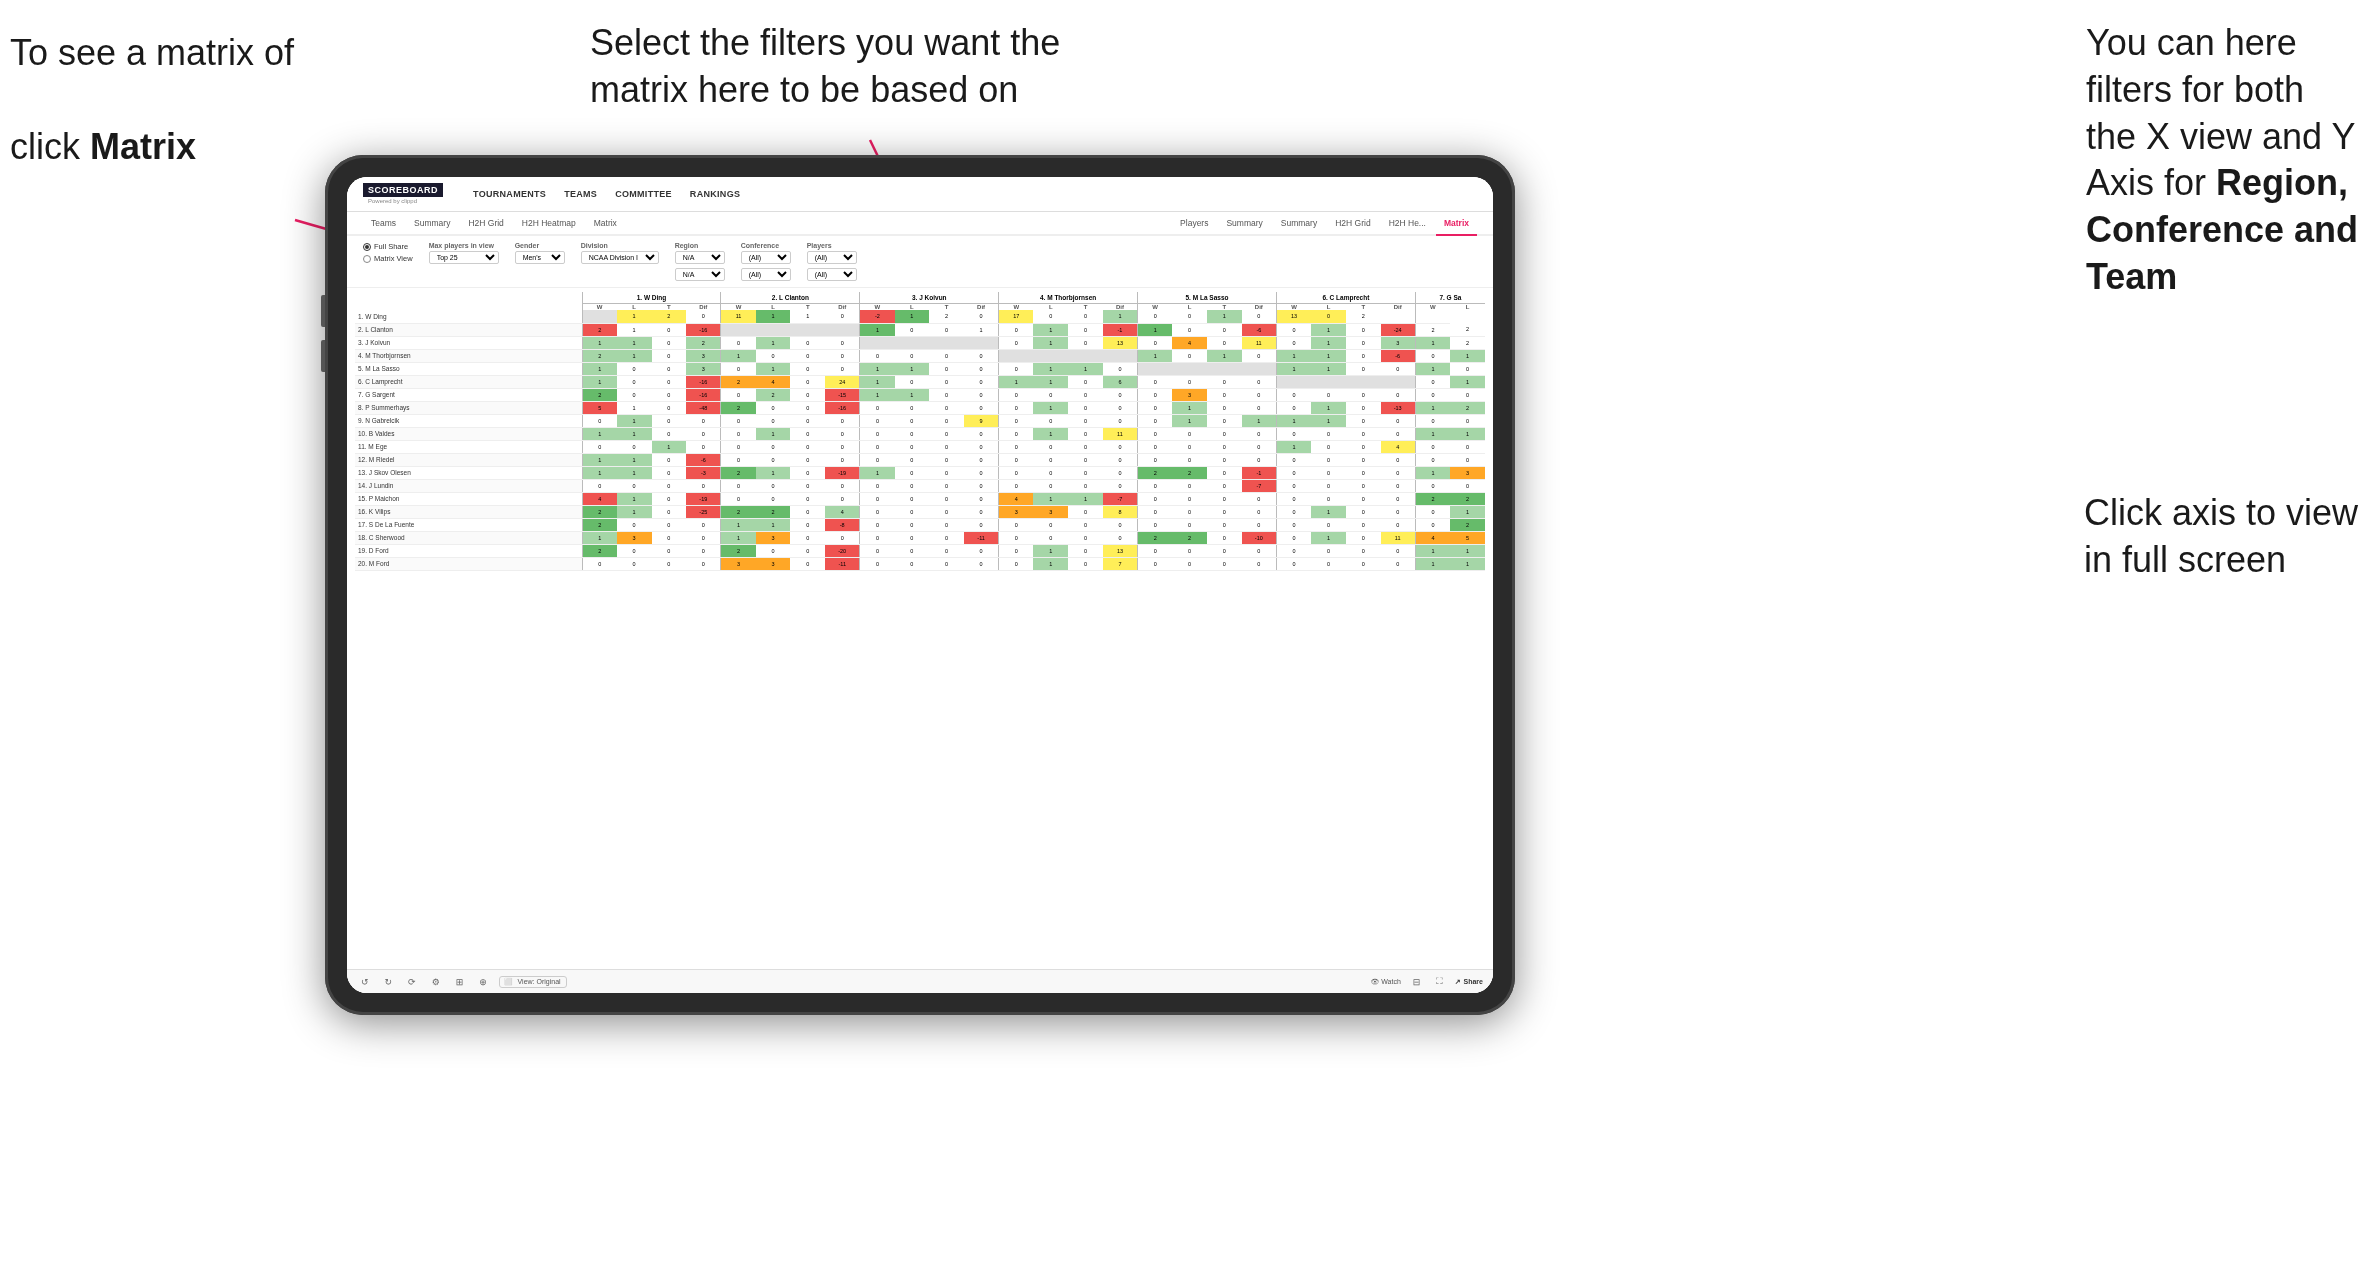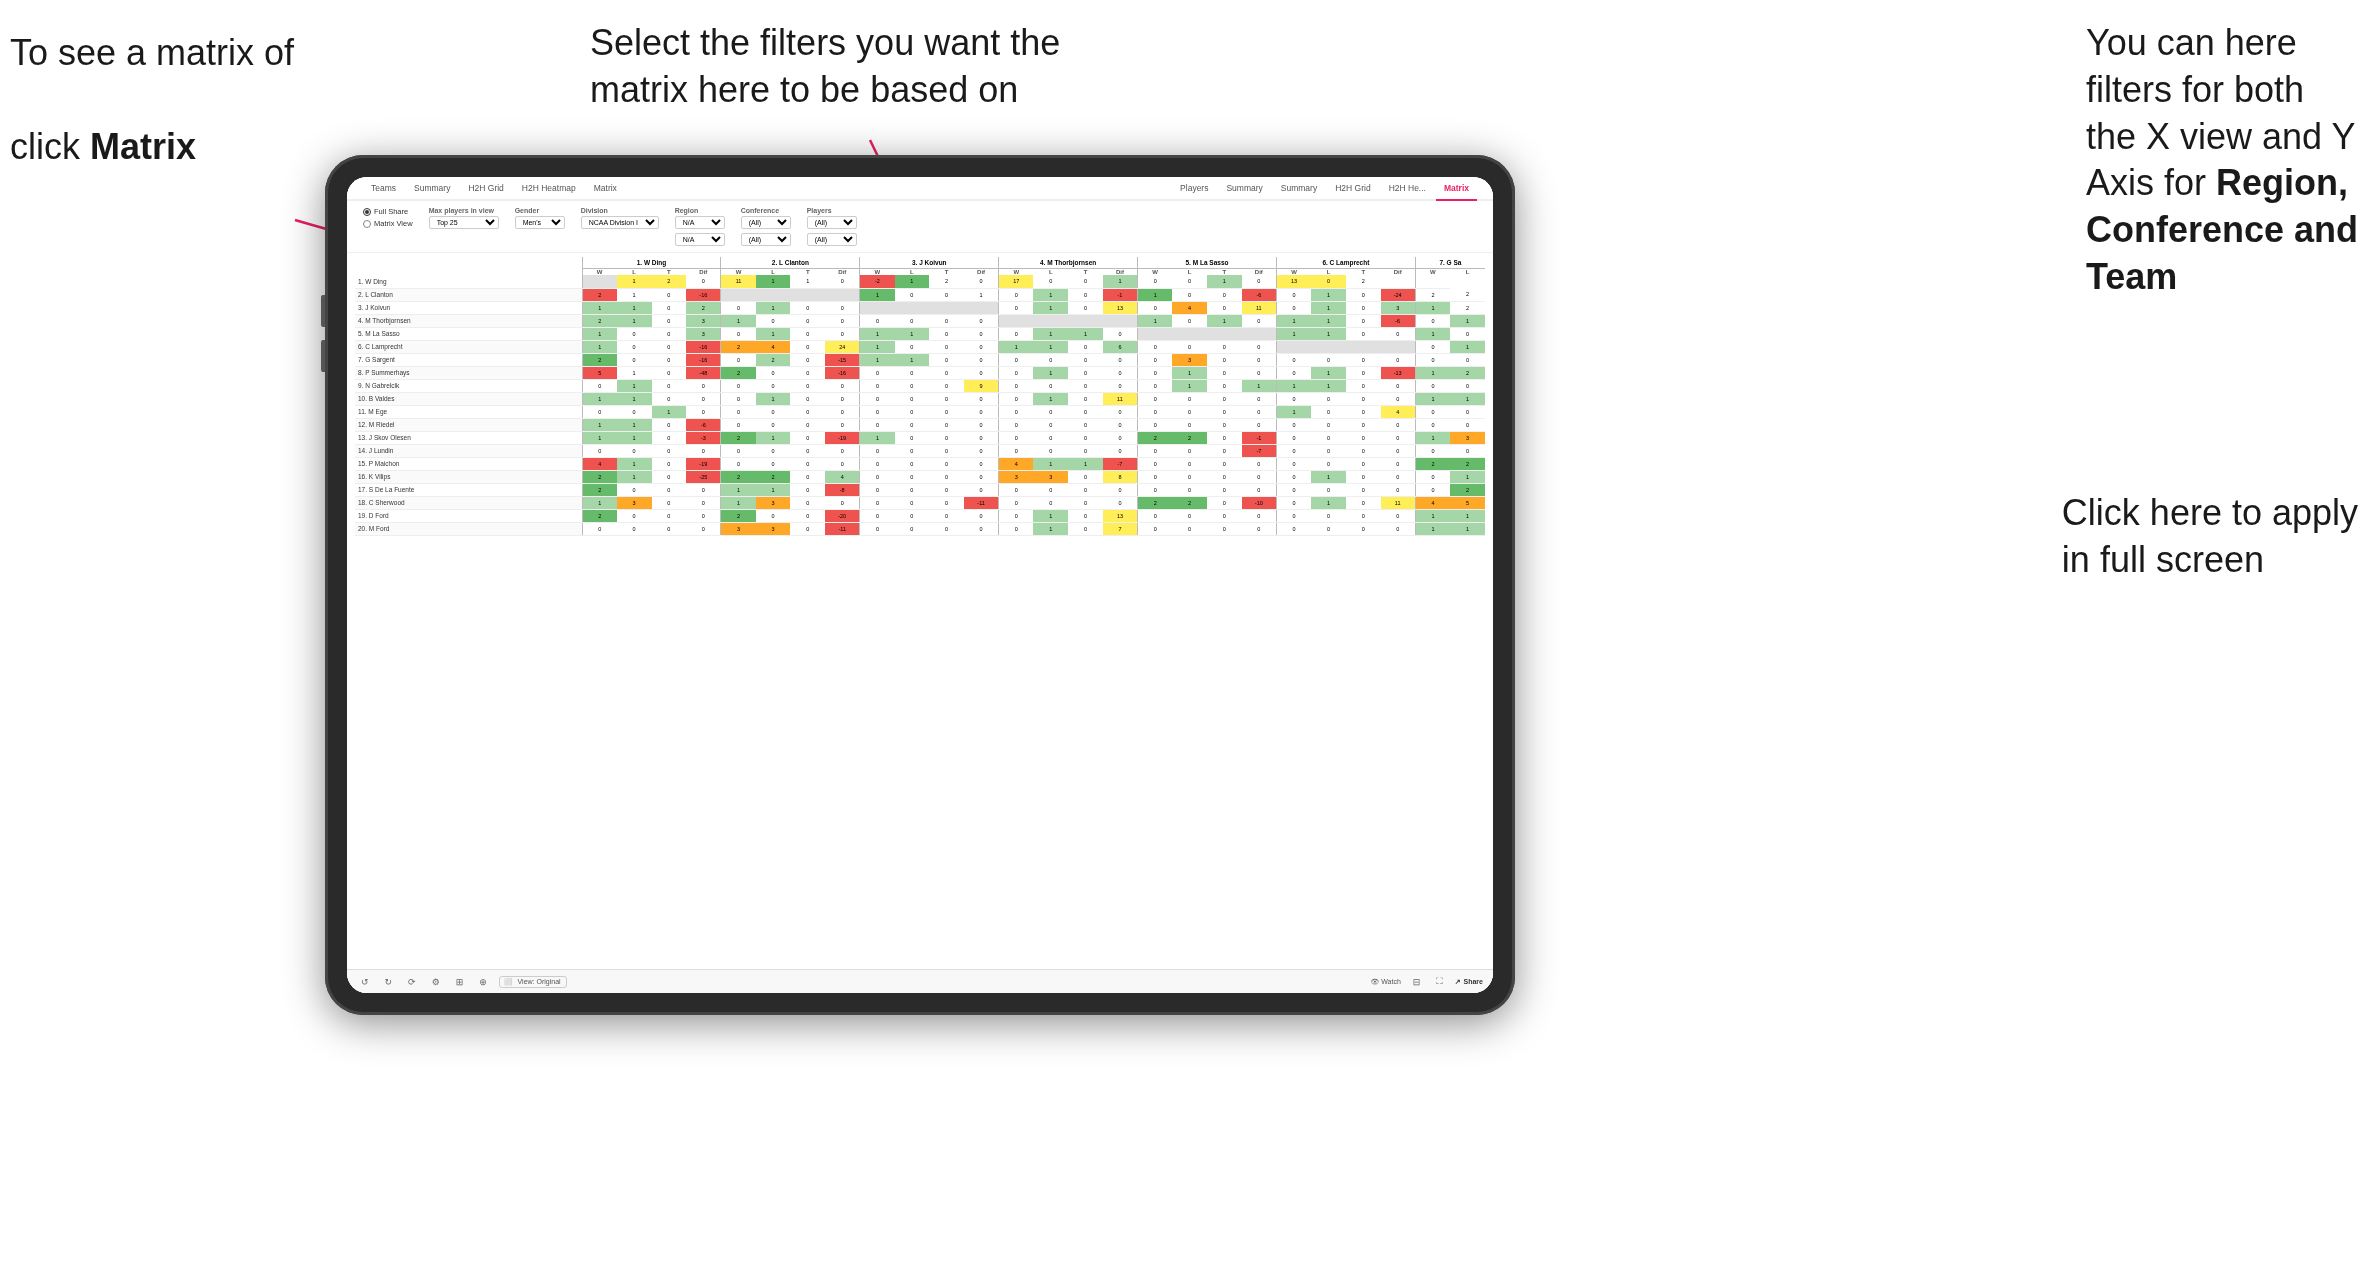--- a/index.html
+++ b/index.html
@@ -299,21 +299,21 @@
 <div class="annotation ann-top-right">
   <span>You  can here</span><br>
   <span>filters for both</span><br>
   <span>the X view and Y</span><br>
   <span>Axis for </span><strong>Region,</strong><br>
   <strong>Conference and</strong><br>
   <strong>Team</strong>
 </div>
 
 <div class="annotation ann-bottom-right">
-  <span>Click here to apply</span><br>
+  <span>Click axis to view</span><br>
   <span>in full screen</span>
 </div>
 
 <svg class="arrows-svg">
 
   <defs>
     <marker id="arrowhead-pink" markerWidth="8" markerHeight="6" refX="8" refY="3" orient="auto">
       <polygon points="0 0, 8 3, 0 6" fill="#e91e63"></polygon>
     </marker>
   </defs>
@@ -326,20 +326,32 @@
 
   <path d="M 1390 640 Q 1350 700 1260 755" stroke="#e91e63" stroke-width="2.5" fill="none" marker-end="url(#arrowhead-pink)"></path>
 </svg>
 
 <div class="tablet">
   <div class="tablet-button-left"></div>
   <div class="tablet-button-left2"></div>
   <div class="tablet-screen">
     <div class="screen-content">
 
+      <div class="top-nav">
+        <div class="scoreboard-logo">
+          <span class="logo-top">SCOREBOARD</span>
+          <span class="logo-bottom">Powered by clippd</span>
+        </div>
+        <div class="nav-items">
+          <span class="nav-item">TOURNAMENTS</span>
+          <span class="nav-item">TEAMS</span>
+          <span class="nav-item">COMMITTEE</span>
+          <span class="nav-item">RANKINGS</span>
+        </div>
+      </div>
 
       <div class="sub-nav">
         <span class="sub-nav-item">Teams</span>
         <span class="sub-nav-item">Summary</span>
         <span class="sub-nav-item">H2H Grid</span>
         <span class="sub-nav-item">H2H Heatmap</span>
         <span class="sub-nav-item">Matrix</span>
         <span style="flex:1"></span>
         <span class="sub-nav-item">Players</span>
         <span class="sub-nav-item">Summary</span>

